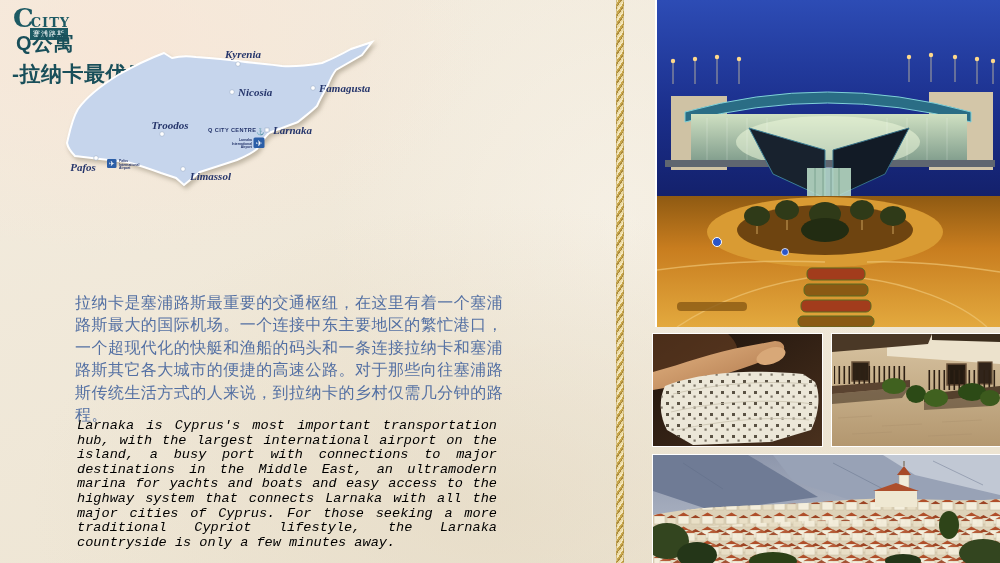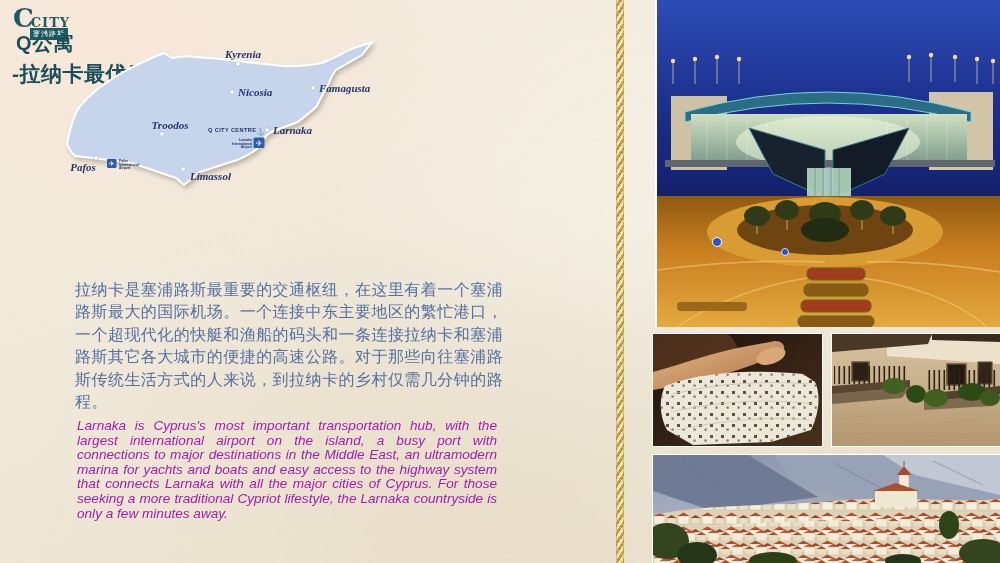--- a/index.html
+++ b/index.html
@@ -29,22 +29,22 @@
   
   .map-wrap{left:60px;top:35px;width:360px;height:165px;}
   .map-wrap svg{display:block;}
   .island{fill:#c6d5ec;stroke:#ffffff;stroke-width:2;filter:drop-shadow(2px 3px 2px rgba(150,140,120,.55));}
   .city-label{font-family:"Liberation Serif",serif;font-style:italic;font-weight:600;font-size:11px;fill:#25356b;}
   .tiny-label{font-family:"Liberation Sans",sans-serif;font-size:3.4px;font-weight:bold;fill:#25356b;}
   .qcc-label{font-family:"Liberation Sans",sans-serif;font-size:5.6px;font-weight:bold;letter-spacing:.4px;fill:#25356b;}
   .city-dot{fill:#ffffff;stroke:#9fb0c8;stroke-width:.6;}
 
   
-  .para-zh{left:75px;top:279px;width:428px;font-size:16px;line-height:22.4px;color:#5470a3;font-weight:500;text-align:justify;letter-spacing:.3px;}
-  .para-en{left:77px;top:419px;width:420px;font-size:13.6px;line-height:14.6px;font-style:italic;font-weight:500;color:#a21caf;text-align:justify;}
+  .para-zh{left:75px;top:292px;width:428px;font-size:16px;line-height:22.4px;color:#5470a3;font-weight:500;text-align:justify;letter-spacing:.3px;}
+  .para-en{left:77px;top:419px;width:420px;font-size:13.6px;line-height:14.6px;font-style:italic;font-weight:500;color:#000000;text-align:justify;font-family:Liberation Mono, monospace;}
 
   
   .rope{left:616px;top:0;width:6px;height:563px;
     background:repeating-linear-gradient(125deg,#f3e6bc 0 1.5px,#c9a84c 1.5px 3px,#a9883a 3px 4px,#e9d79f 4px 5.5px);
     border-left:1px solid rgba(180,150,80,.45);border-right:1px solid rgba(180,150,80,.45);}
 
   
   .photo{overflow:hidden;}
   .photo svg{display:block;}
   .photo-airport{left:655px;top:0;width:345px;height:327px;border-left:2px solid #fff;box-sizing:border-box;}

